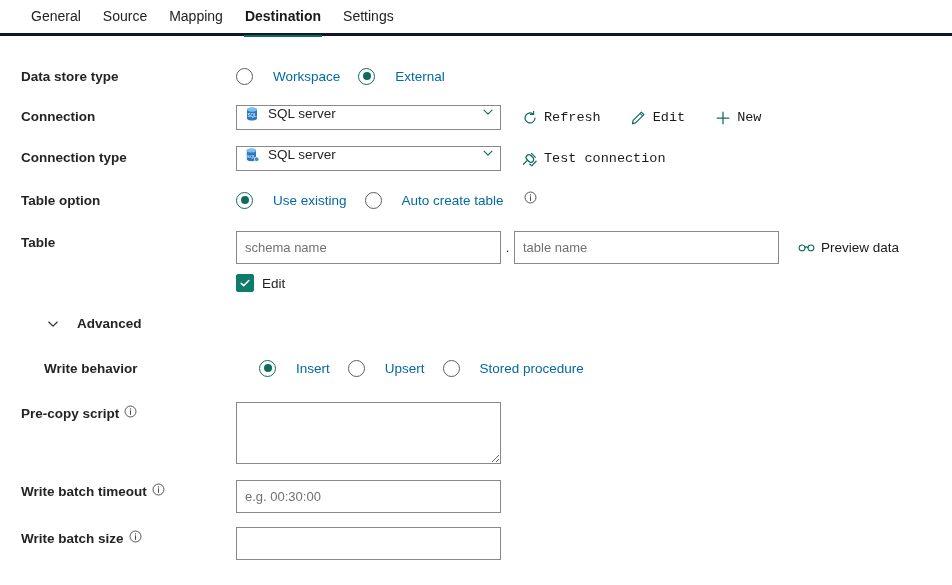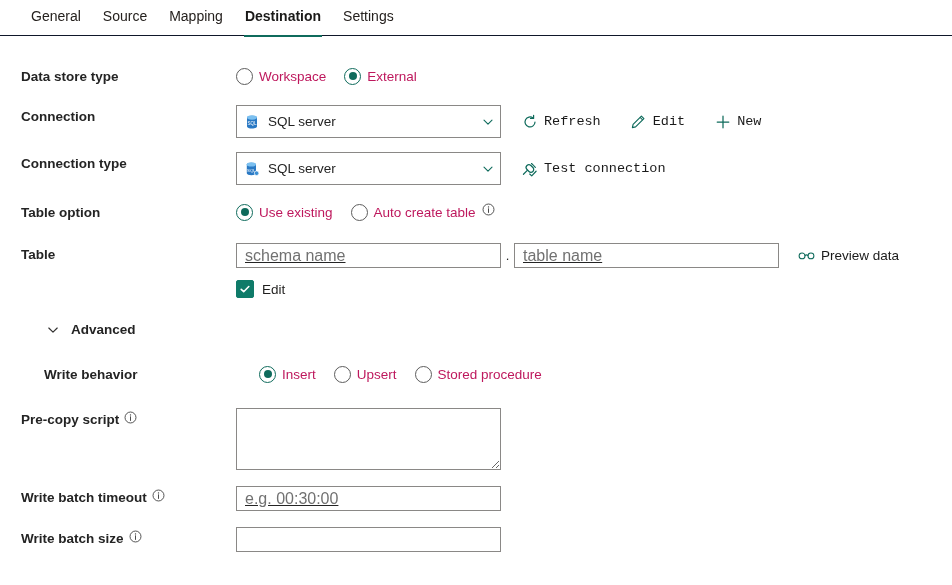--- a/index.html
+++ b/index.html
@@ -15,21 +15,21 @@
     font-size: 13.5px;
     color: #201f1e;
     overflow: hidden;
     position: relative;
   }
 
   
   .tabstrip {
     position: relative;
     height: 36px;
-    border-bottom: 1px solid #0f172a;
+    border-bottom: 3px solid #0f172a;
     display: flex;
     align-items: flex-start;
     padding-left: 20px;
     box-sizing: border-box;
   }
   .tab {
     position: relative;
     padding: 2px 11px 0 11px;
     height: 35px;
     line-height: 28px;
@@ -97,26 +97,26 @@
   .r-bulklock    { margin-top: 16px; }
   .r-precopy     { margin-top: 18px; }
   .r-wbtimeout   { margin-top: 16px; }
   .r-wbsize      { margin-top: 14px; }
 
   
   .radio-group { display: flex; align-items: center; }
   .radio {
     display: flex;
     align-items: center;
-    gap: 6px;
+    gap: 20px;
     cursor: pointer;
     margin-right: 18px;
     white-space: nowrap;
     font-size: 13.5px;
-    color: #be185d;
+    color: #0369a1;
   }
   .radio:last-child { margin-right: 0; }
   .radio .dot {
     width: 17px; height: 17px;
     border-radius: 50%;
     border: 1.3px solid #5d5d5d;
     box-sizing: border-box;
     background: #fff;
     flex: 0 0 17px;
     position: relative;
@@ -151,42 +151,41 @@
     box-sizing: border-box;
     display: flex;
     align-items: center;
     justify-content: center;
     flex: 0 0 18px;
   }
   .checkbox svg { display: block; }
 
   
   .textbox {
-    height: 25px;
+    height: 33px;
     border: 1px solid #8a8886;
     background: #fff;
     box-sizing: border-box;
     font-family: "Liberation Sans", sans-serif;
-    font-size: 16px;
+    font-size: 13px;
     color: #242424;
     padding: 0 8px;
     outline: none;
     border-radius: 0;
-    text-decoration: underline;
   }
   .textbox::placeholder { color: #717171; opacity: 1; }
 
   .dropdown {
     width: 265px;
-    height: 33px;
+    height: 25px;
     border: 1px solid #8a8886;
     background: #fff;
     box-sizing: border-box;
     display: flex;
-    align-items: center;
+    align-items: flex-start;
     padding: 0 6px 0 7px;
     cursor: pointer;
     gap: 8px;
   }
   .dropdown .dd-text {
     flex: 1 1 auto;
     font-size: 13.5px;
     color: #242424;
     white-space: nowrap;
     overflow: hidden;
@@ -264,21 +263,21 @@
     justify-content: center;
     position: relative;
     top: -3px;
   }
   .info svg { display: block; }
 
   
   .advanced-header {
     display: flex;
     align-items: center;
-    gap: 12px;
+    gap: 18px;
     cursor: pointer;
     font-weight: bold;
     font-size: 13.5px;
     color: #242424;
     padding-left: 26px;
   }
   .advanced-header .chev {
     width: 12px; height: 12px;
     flex: 0 0 12px;
     color: #323130;

